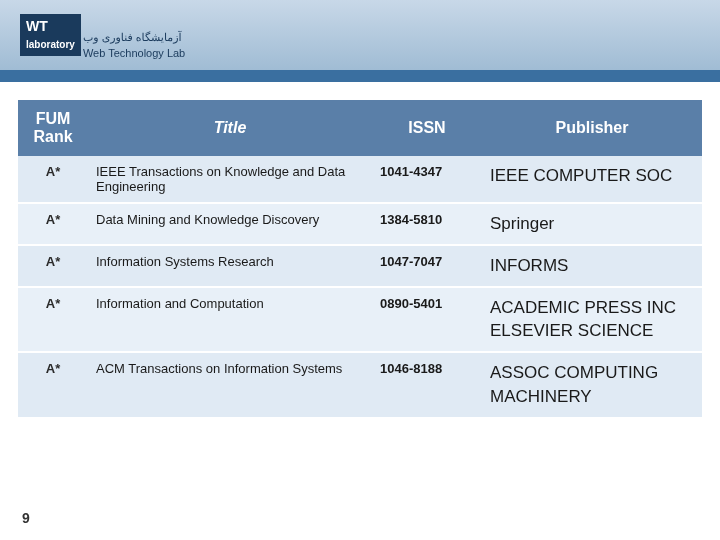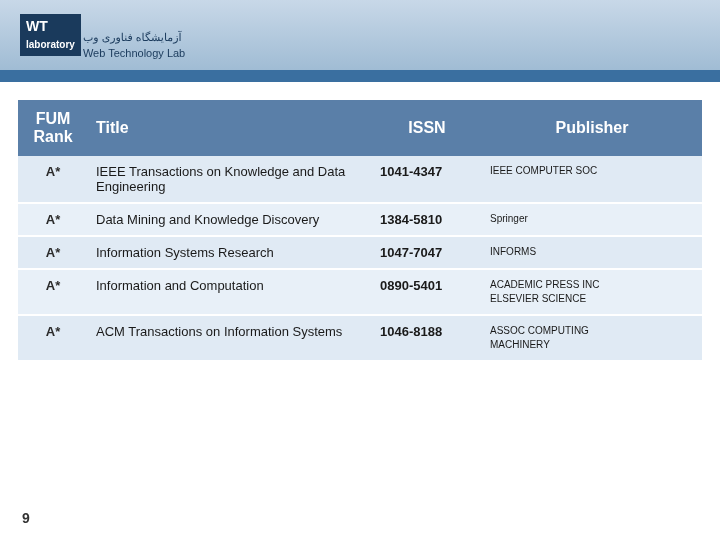--- a/index.html
+++ b/index.html
@@ -82,21 +82,22 @@
       text-align: center;
       font-weight: bold;
       font-size: 16px;
     }
 
     thead th:first-child {
       width: 70px;
     }
 
     thead th:nth-child(2) {
-      text-align: left;
+      text-align: center;
+      font-style: italic;
     }
 
     thead th:nth-child(3) {
       width: 110px;
     }
 
     thead th:nth-child(4) {
       width: 220px;
     }
 
@@ -121,21 +122,21 @@
       color: #2a2a2a;
     }
 
     .issn-cell {
       font-weight: bold;
       font-size: 13px;
       white-space: nowrap;
     }
 
     .publisher-cell {
-      font-size: 10px;
+      font-size: 17px;
       line-height: 1.4;
     }
 
     
     .page-number {
       position: absolute;
       bottom: 14px;
       left: 22px;
       font-size: 14px;
       color: #333;

